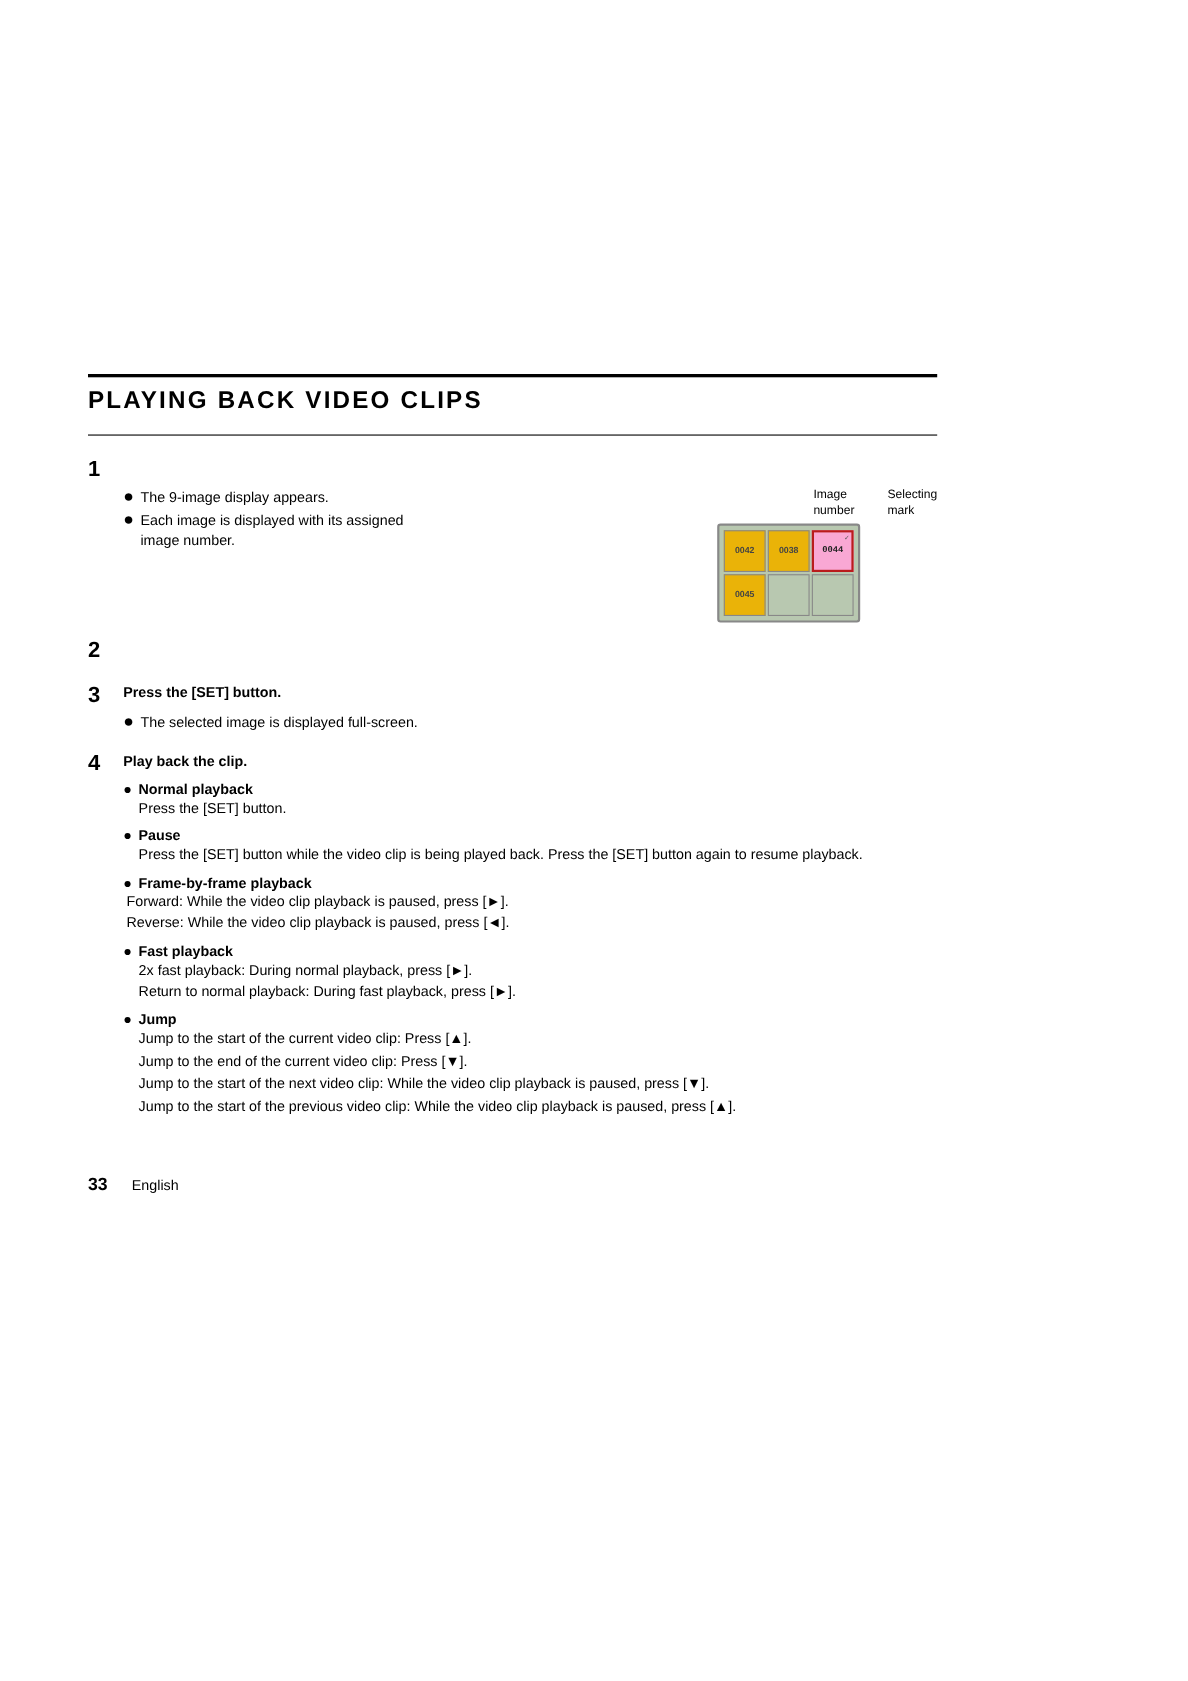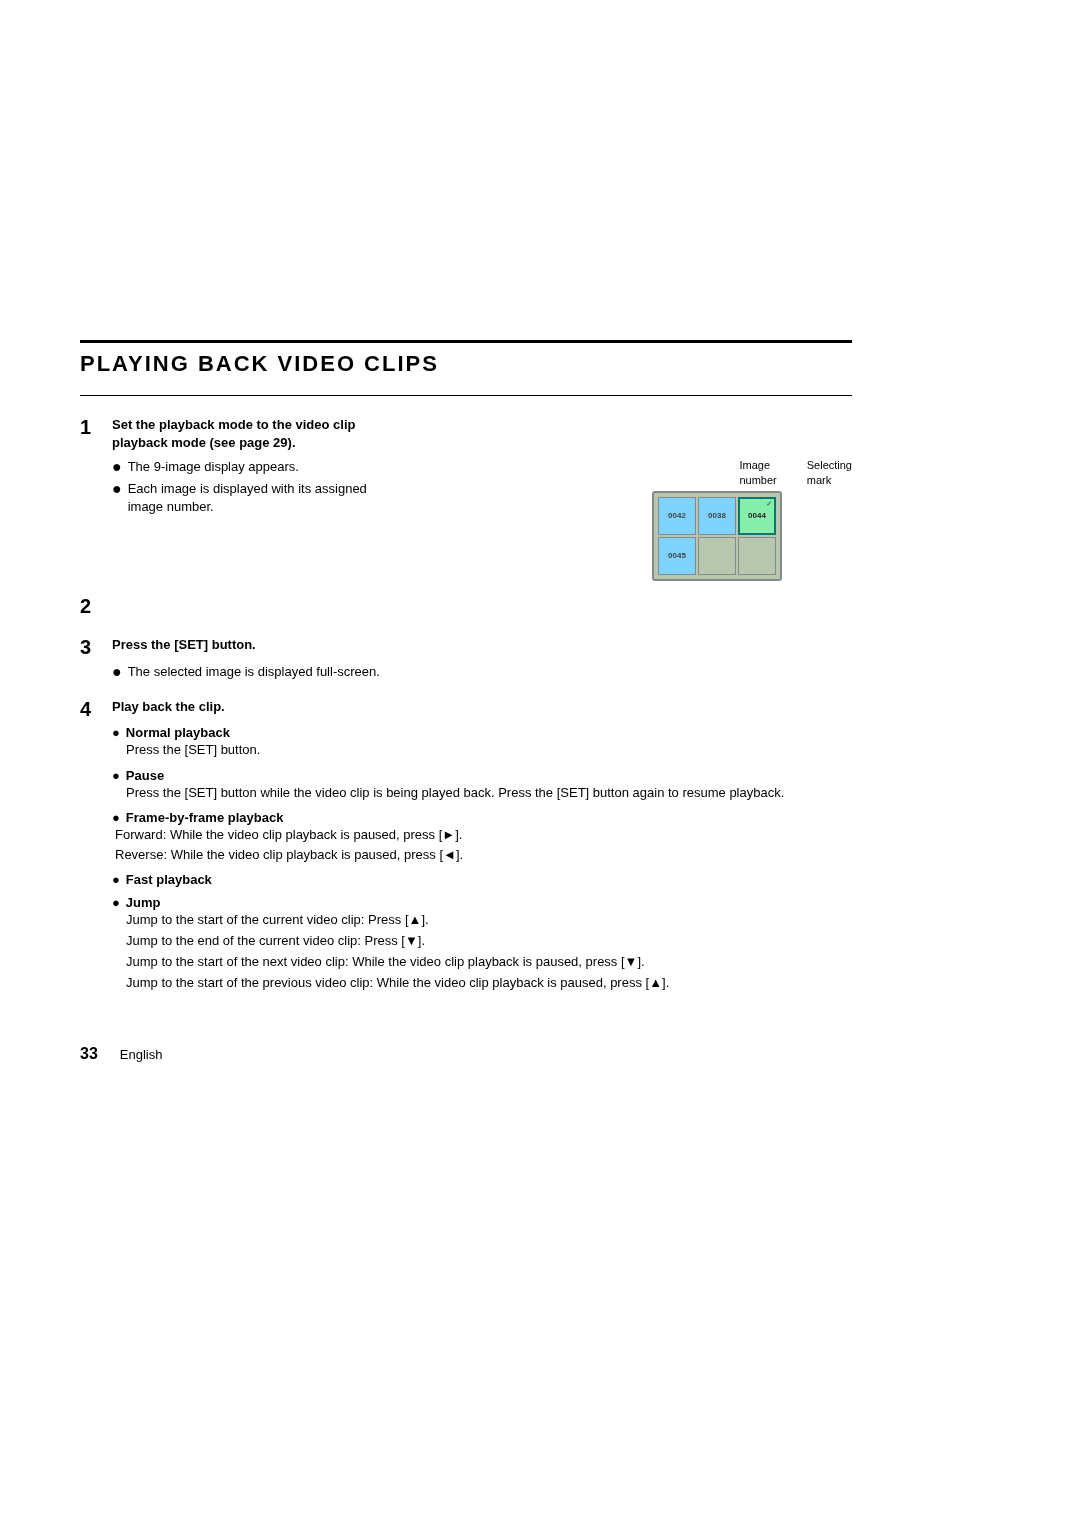--- a/index.html
+++ b/index.html
@@ -136,21 +136,21 @@
       height: 90px;
       display: grid;
       grid-template-columns: 1fr 1fr 1fr;
       grid-template-rows: 1fr 1fr;
       gap: 2px;
       position: relative;
     }
 
     .lcd-cell {
       border: 1px solid #888;
-      background: #7dd3fc;
+      background: #eab308;
       display: flex;
       align-items: center;
       justify-content: center;
       font-size: 9px;
       color: #333;
       font-weight: bold;
       position: relative;
     }
 
     .lcd-cell.selected {
@@ -205,21 +205,20 @@
   <div class="section-title-bar">
     <span class="section-title">PLAYING BACK VIDEO CLIPS</span>
   </div>
   <hr class="divider">
 
   <div class="content-area">
 
     <div class="step">
       <div class="step-header">
         <span class="step-number">1</span>
-        <span class="step-title">Set the playback mode to the video clip<br>playback mode (see page 29).</span>
       </div>
       <div class="step-content">
         <div class="step-row">
           <div class="step-text-col">
             <div class="bullet-item">
               <span class="bullet-dot">●</span>
               <span>The 9-image display appears.</span>
             </div>
             <div class="bullet-item">
               <span class="bullet-dot">●</span>
@@ -227,21 +226,21 @@
             </div>
           </div>
           <div class="step-image-col">
             <div class="image-label-row">
               <span class="image-label">Image<br>number</span>
               <span class="image-label">Selecting<br>mark</span>
             </div>
             <div class="lcd-mockup">
               <div class="lcd-cell" style="font-size:8px; color:#444;">0042</div>
               <div class="lcd-cell" style="font-size:8px; color:#444;">0038</div>
-              <div class="lcd-cell selected" style="font-size:8px; color:#222; border: 2px solid #0f766e; background:#86efac; position:relative;">
+              <div class="lcd-cell selected" style="font-size:8px; color:#222; border: 2px solid #b91c1c; background:#f9a8d4; position:relative;font-family:Liberation Mono, monospace;">
                 <span style="position:absolute;top:1px;right:2px;font-size:7px;color:#555;">✓</span>
                 0044
               </div>
               <div class="lcd-cell" style="font-size:8px; color:#444; grid-column:1;">0045</div>
               <div class="lcd-cell" style="background:#b8c8b0;"></div>
               <div class="lcd-cell" style="background:#b8c8b0;"></div>
             </div>
           </div>
         </div>
       </div>
@@ -302,20 +301,24 @@
             Forward: While the video clip playback is paused, press [►].<br>
             Reverse: While the video clip playback is paused, press [◄].
           </div>
         </div>
 
         <div class="playback-option">
           <div class="playback-option-label">
             <span>●</span>
             <span>Fast playback</span>
           </div>
+          <div class="playback-option-desc" style="margin-left:14px;">
+            2x fast playback: During normal playback, press [►].<br>
+            Return to normal playback: During fast playback, press [►].
+          </div>
         </div>
 
         <div class="playback-option">
           <div class="playback-option-label">
             <span>●</span>
             <span>Jump</span>
           </div>
           <div class="playback-option-desc" style="margin-left:14px; line-height:1.6;">
             Jump to the start of the current video clip: Press [▲].<br>
             Jump to the end of the current video clip: Press [▼].<br>

